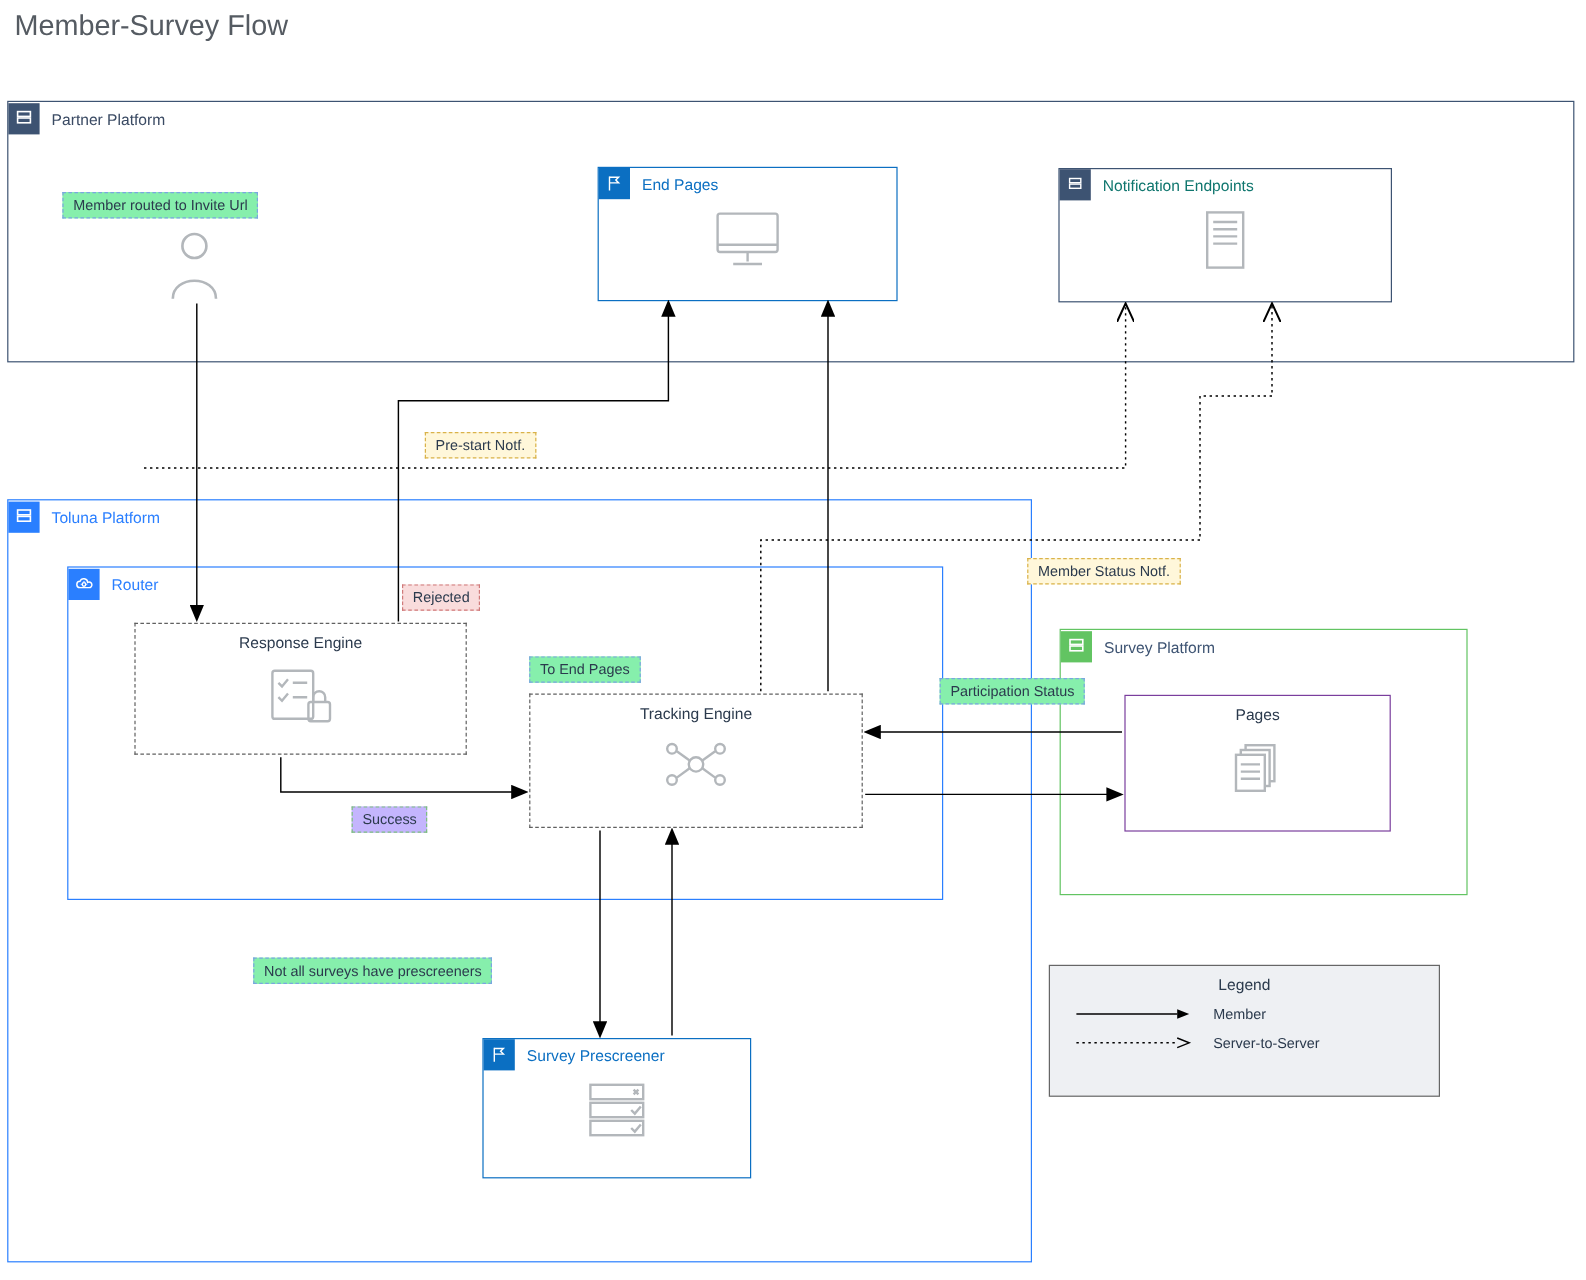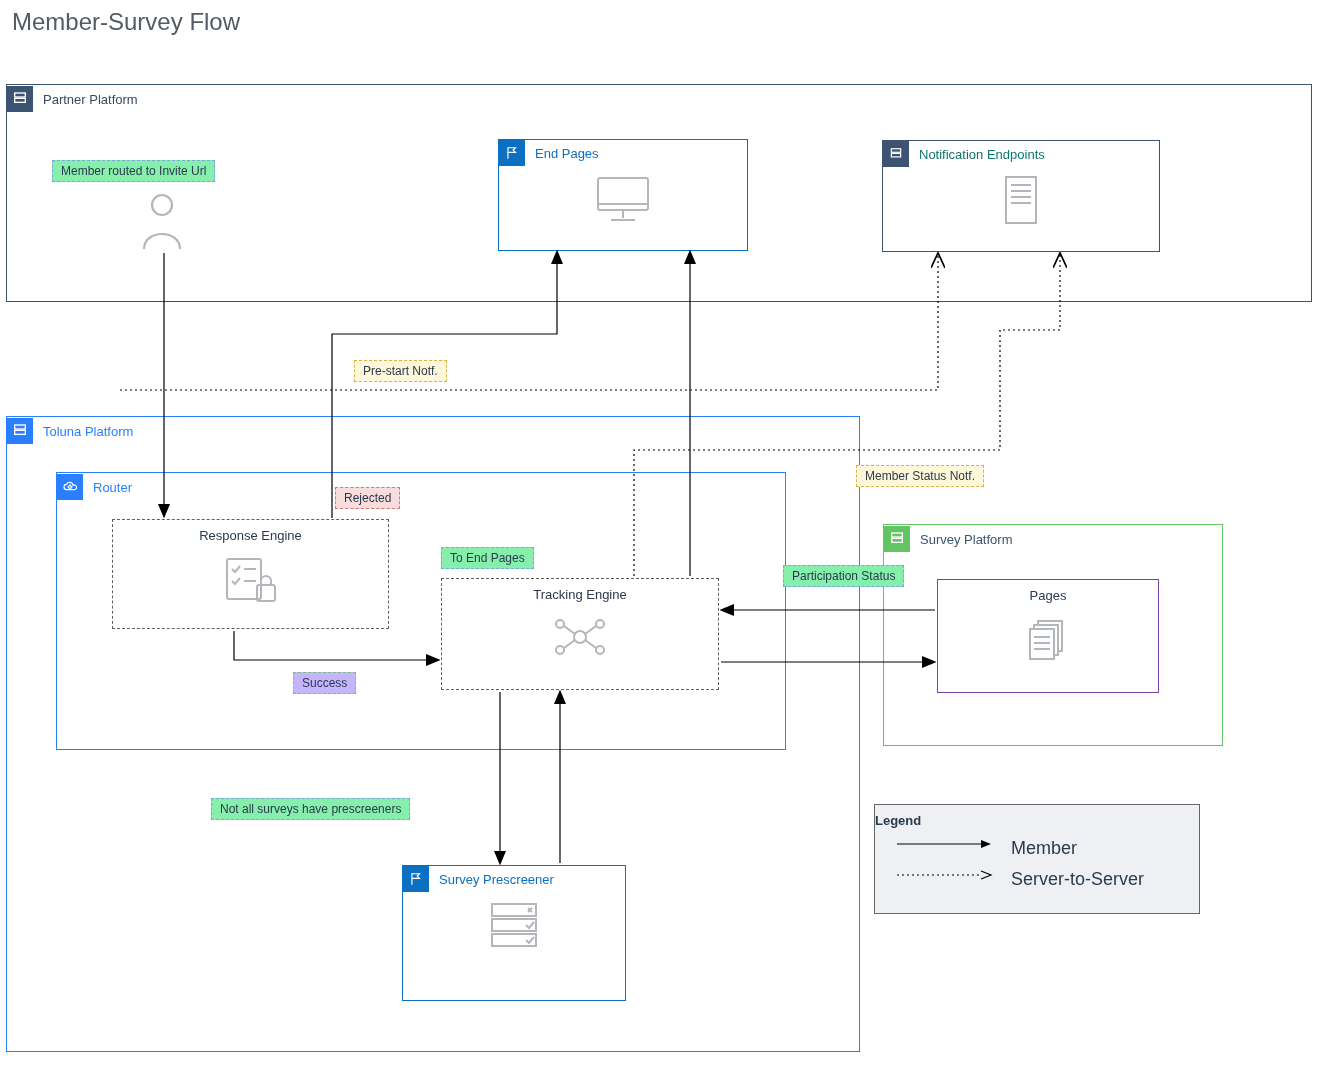--- a/index.html
+++ b/index.html
@@ -14,22 +14,22 @@
 .flagbox{position:absolute;border:1px solid;box-sizing:border-box;background:#fff}
 .flagbox .fb-head{display:flex;align-items:center;height:26px}
 .flagbox .fb-head .hicon{width:26px;height:26px;display:flex;align-items:center;justify-content:center}
 .flagbox .fb-head .htxt{margin-left:10px;font-size:13px}
 .tag{position:absolute;border:1px dashed;padding:3px 8px;font-size:12px;background:#fff}
 .tag.blue{border-color:#7aa6e0;background:#86efac;color:#2b3a4d}
 .tag.yellow{border-color:#d9b24a;background:#fff7da;color:#2b3a4d}
 .tag.red{border-color:#d07a7a;background:#f9dcdc;color:#2b3a4d}
 .tag.green{border-color:#7ec07e;background:#c4b5fd;color:#2b3a4d}
 .legend{position:absolute;border:1px solid #666;background:#eef0f3;box-sizing:border-box}
-.legend .lg-title{font-weight:700;font-size:13px;padding:8px 0 6px}
-.legend .lg-row{display:flex;align-items:flex-start;padding:4px 20px 6px;font-size:18px;color:#2b3a4d}
+.legend .lg-title{text-align:center;font-weight:400;font-size:13px;padding:8px 0 6px}
+.legend .lg-row{display:flex;align-items:center;padding:4px 20px 6px;font-size:12px;color:#2b3a4d}
 svg.overlay{position:absolute;left:0;top:0;pointer-events:none}
 </style>
 </head>
 <body>
 
 <div class="canvas">
 
 <div class="title">Member-Survey Flow</div>
 
 <div class="panel" style="left:6px;top:84px;width:1306px;height:218px;border-color:#3d5372">
@@ -174,21 +174,21 @@
       <rect x="14" y="6" width="24" height="30"></rect>
           <rect x="10" y="10" width="24" height="30" fill="#fff"></rect>
           <rect x="6" y="14" width="24" height="30" fill="#fff"></rect>
       <line x1="10" y1="22" x2="26" y2="22"></line>
           <line x1="10" y1="28" x2="26" y2="28"></line>
           <line x1="10" y1="34" x2="26" y2="34"></line>
     </svg>
   </div>
 </div>
 
-<div class="flagbox" style="left:402px;top:865px;width:224px;height:136px;border-color:#0b6fc2">
+<div class="flagbox" style="left:402px;top:865px;width:224px;height:117px;border-color:#0b6fc2">
   <div class="fb-head">
     <div class="hicon" style="background:#0b6fc2">
       <svg width="14" height="14" viewBox="0 0 24 24" fill="none" stroke="#fff" stroke-width="2">
             <line x1="5" y1="2" x2="5" y2="22"></line>
             <path d="M5 3 H18 L14 7 L18 11 H5"></path>
           </svg>
     </div>
     <div class="htxt" style="color:#0b6fc2">Survey Prescreener</div>
   </div>
   <div style="display:flex;justify-content:center;margin-top:8px">

